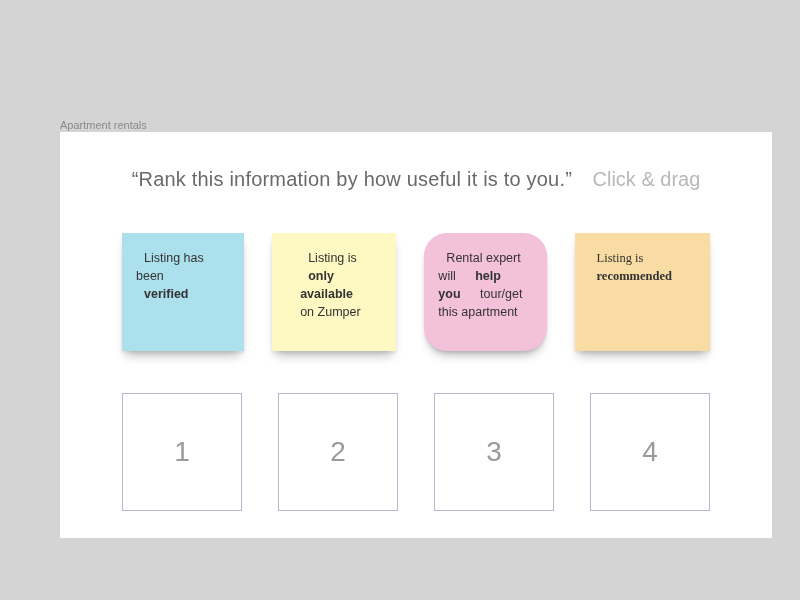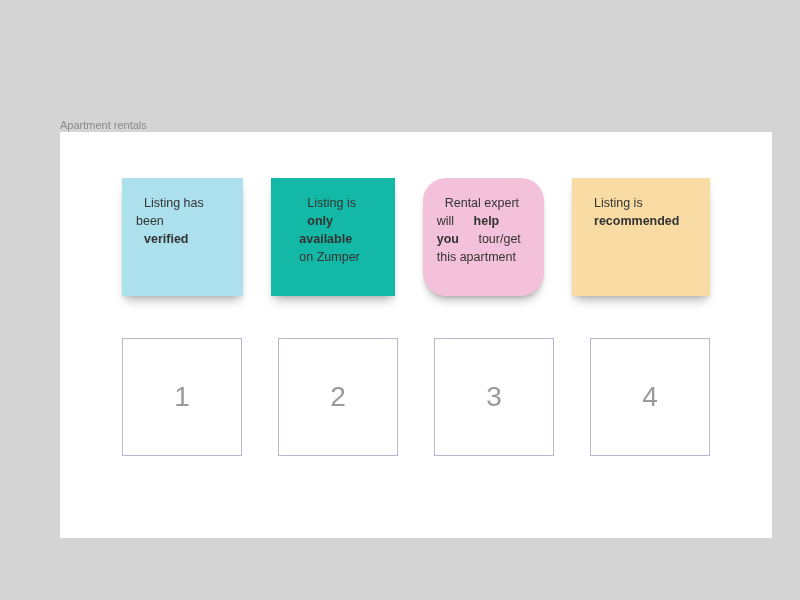--- a/index.html
+++ b/index.html
@@ -61,23 +61,23 @@
       height: 118px;
       padding: 16px 14px;
       font-size: 12.5px;
       line-height: 1.45;
       color: #333;
       cursor: grab;
       position: relative;
       box-shadow: 0 8px 10px -4px rgba(0,0,0,0.28), 0 2px 3px rgba(0,0,0,0.08);
     }
     .card-blue   { background: #ace0ed; }
-    .card-purple { background: #14b8a6; padding-left: 28px; }
+    .card-purple { background: #fef9c3; padding-left: 28px; }
     .card-pink   { background: #f3c1d9; border-radius: 23px; }
-    .card-yellow { background: #f8dca3; }
+    .card-yellow { background: #f8dca3; font-family: Liberation Serif, serif; }
     .card b { font-weight: 700; }
     .slots-row {
       display: flex;
       justify-content: space-between;
       gap: 20px;
       padding: 0 6px;
     }
     .slot {
       width: 138px;
       height: 118px;
@@ -90,20 +90,24 @@
       font-weight: 300;
     }
   </style>
 </head>
 <body>
 
 <div class="page-label">Apartment rentals</div>
 
 <div class="panel">
 
+  <div class="prompt-row">
+    <span class="prompt-text">“Rank this information by how useful it is to you.”</span>
+    <span class="hint-text">Click &amp; drag</span>
+  </div>
 
   <div class="cards-row">
     <div class="card card-blue">
       <span>Listing has been </span><b>verified</b><span></span>
     </div>
     <div class="card card-purple">
       <span>Listing is </span><b>only available</b><span> on Zumper</span>
     </div>
     <div class="card card-pink">
       <span>Rental expert will </span><b>help you</b><span> tour/get this apartment</span>

